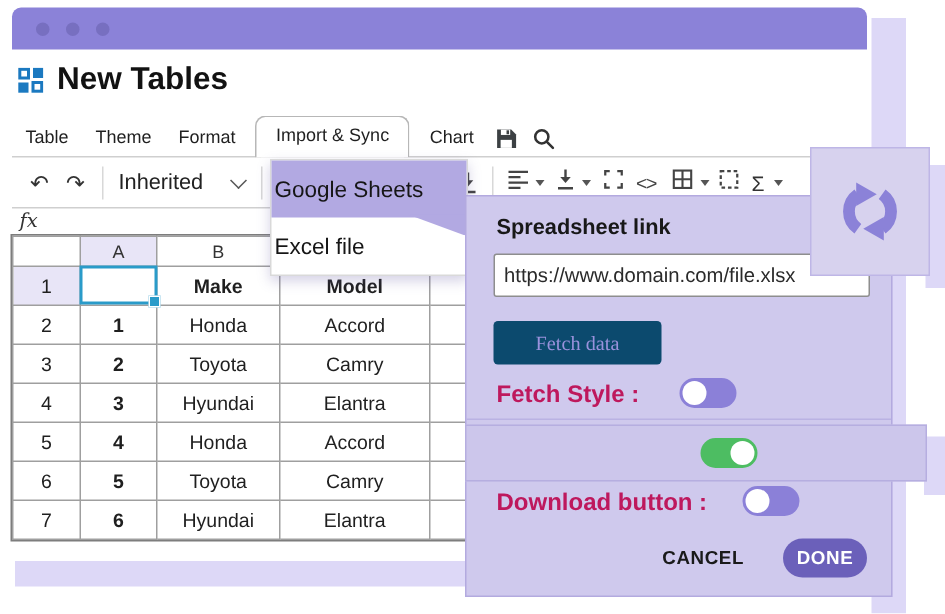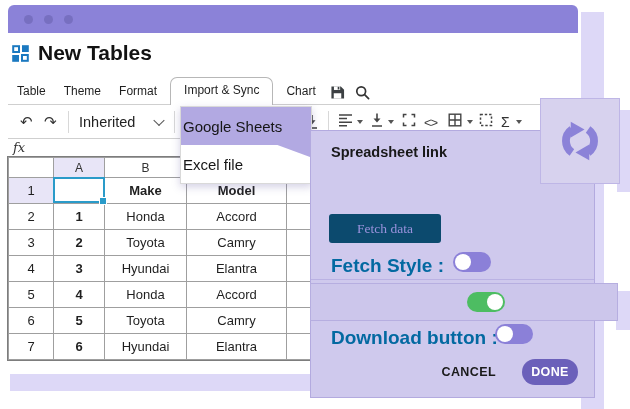--- a/index.html
+++ b/index.html
@@ -74,21 +74,21 @@
   
   .dialog{left:310px;top:130px;width:283px;height:266px;background:#cfc9ed;
           border:1px solid #b3aadf;z-index:20;}
   .dlg-title{position:absolute;left:20px;top:13px;font-size:14.5px;font-weight:700;color:#181818;}
   .url-input{position:absolute;left:18px;top:38px;width:237px;height:27px;border:1px solid #8e8e8e;
              border-radius:2px;font-size:13.5px;color:#2a2a2a;padding:0 6px;background:#fff;
              font-family:"Liberation Sans",sans-serif;}
   .fetch-btn{position:absolute;left:18px;top:83px;width:112px;height:29px;background:#0c4a6e;
              border:none;border-radius:3px;font-size:13.5px;color:#9a92dc;
              font-family:Liberation Serif, serif;}
-  .dlg-label{font-size:19px;font-weight:700;color:#0369a1;}
+  .dlg-label{font-size:16px;font-weight:700;color:#be185d;}
   .row-fetch-style{position:absolute;left:20px;top:124px;}
   .tg-fetch-style{position:absolute;left:142px;top:121px;}
   .divider{position:absolute;left:0;top:148px;width:100%;height:1px;background:#bab2e3;}
   .row-download{position:absolute;left:20px;top:196px;}
   .tg-download{position:absolute;left:142px;top:193px;}
   .actions{position:absolute;right:16px;bottom:12px;display:flex;align-items:center;gap:20px;}
   .cancel-btn{font-size:12.5px;font-weight:700;color:#1a1a1a;letter-spacing:.4px;background:none;border:none;
               font-family:"Liberation Sans",sans-serif;}
   .done-btn{min-width:56px;height:26px;border-radius:13px;background:#6b60ba;color:#fff;border:none;
             font-size:12.5px;font-weight:700;letter-spacing:.4px;font-family:"Liberation Sans",sans-serif;}
@@ -294,20 +294,21 @@
 </div>
 
 <div class="abs dropdown">
   <div class="dd-item selected">Google Sheets</div>
   <div class="dd-item">Excel file</div>
 </div>
 <div class="abs dd-tail"></div>
 
 <div class="abs dialog">
   <div class="dlg-title">Spreadsheet link</div>
+  <input class="url-input" type="text" value="https://www.domain.com/file.xlsx" style="">
   <button class="fetch-btn">Fetch data</button>
 
   <span class="dlg-label row-fetch-style">Fetch Style :</span>
   <span class="toggle off tg-fetch-style"><span class="knob"></span></span>
 
   <div class="divider"></div>
 
   <span class="dlg-label row-download">Download button :</span>
   <span class="toggle off tg-download"><span class="knob"></span></span>
 

